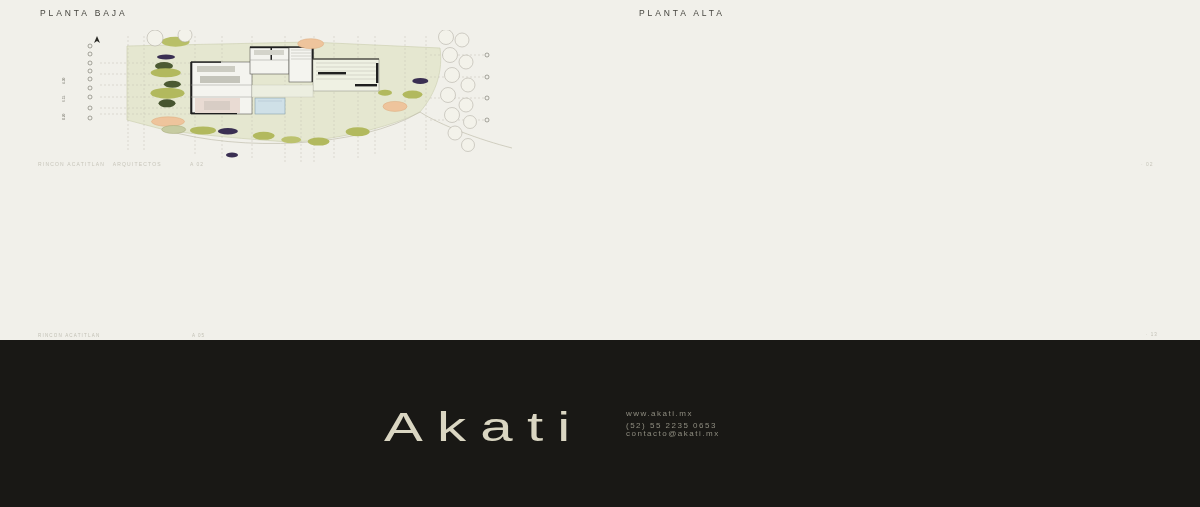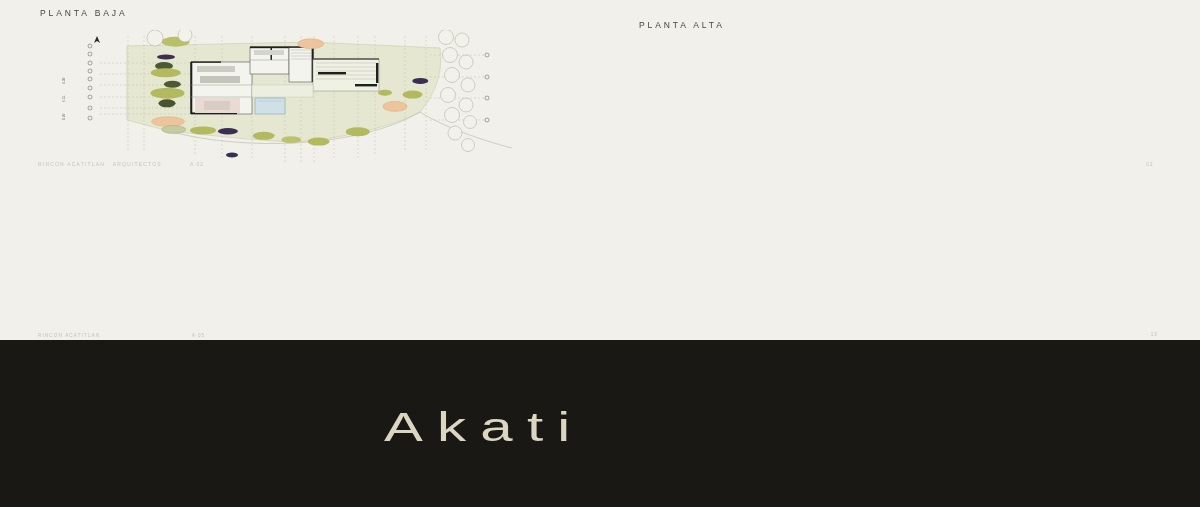--- a/index.html
+++ b/index.html
@@ -4,21 +4,21 @@
 <style>
   html,body{margin:0;padding:0;}
   body{width:1200px;height:507px;background:#f1f0ea;font-family:"Liberation Sans",sans-serif;position:relative;overflow:hidden;}
   .abs{position:absolute;}
 </style>
 </head>
 <body>
 
 <div class="abs" style="left:40px;top:8px;font-size:8.5px;letter-spacing:2.9px;color:#45443e;font-weight:500;">PLANTA BAJA</div>
 
-<div class="abs" style="left:639px;top:8px;font-size:8.5px;letter-spacing:2.9px;color:#45443e;font-weight:500;margin-top:12px;">PLANTA ALTA</div>
+<div class="abs" style="left:639px;top:8px;font-size:8.5px;letter-spacing:2.9px;color:#45443e;font-weight:500;">PLANTA ALTA</div>
 
 <svg class="abs" style="left:60px;top:30px;" width="470" height="136" viewBox="0 0 470 136">
 
   <path d="M67 16 L250 12 L380 18 C383 40 377 62 360 82 C330 98 270 111 230 112 C195 110 130 104 105 100 L67 90 Z" fill="#e5e7d0" stroke="#c9ccad" stroke-width="0.6"></path>
 
   <path d="M105 100 C180 122 300 118 360 82 C380 95 420 110 452 118" fill="none" stroke="#c2bfae" stroke-width="0.7"></path>
 
   <g stroke="#c6c3b7" stroke-width="0.5" stroke-dasharray="2 2">
     <line x1="68" y1="6" x2="68" y2="122"></line>
       <line x1="84" y1="6" x2="84" y2="122"></line>
@@ -184,14 +184,19 @@
 
 <div class="abs" style="left:38px;top:333px;font-size:4.5px;letter-spacing:1.2px;color:#c2c0b5;">RINCON ACATITLAN</div>
 <div class="abs" style="left:192px;top:333px;font-size:4.5px;letter-spacing:1px;color:#c2c0b5;">A 05</div>
 <div class="abs" style="left:1146px;top:332px;font-size:4.5px;letter-spacing:1px;color:#c2c0b5;">· 13</div>
 
 <div class="abs" style="left:0;top:340px;width:1200px;height:183px;background:#191815;">
 
   <div class="abs" style="left:384px;top:401px;margin-top:-340px;"></div>
   <div class="abs" style="left:384px;top:64px;font-size:41px;font-weight:300;color:#dad6c2;letter-spacing:10px;transform:scaleX(1.42);transform-origin:left top;">Akati</div>
 
+  <div class="abs" style="left:626px;top:70px;font-size:8px;line-height:8.5px;letter-spacing:1.5px;color:#8f8d80;">
+    <div style="margin-bottom:3px;">www.akati.mx</div>
+    <div>(52) 55 2235 0653</div>
+    <div>contacto@akati.mx</div>
+  </div>
 
 </div>
 
 </body></html>

